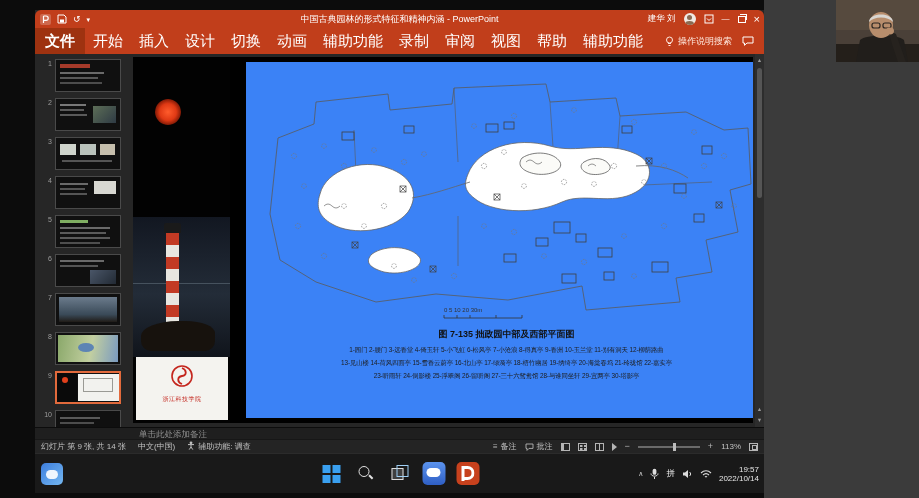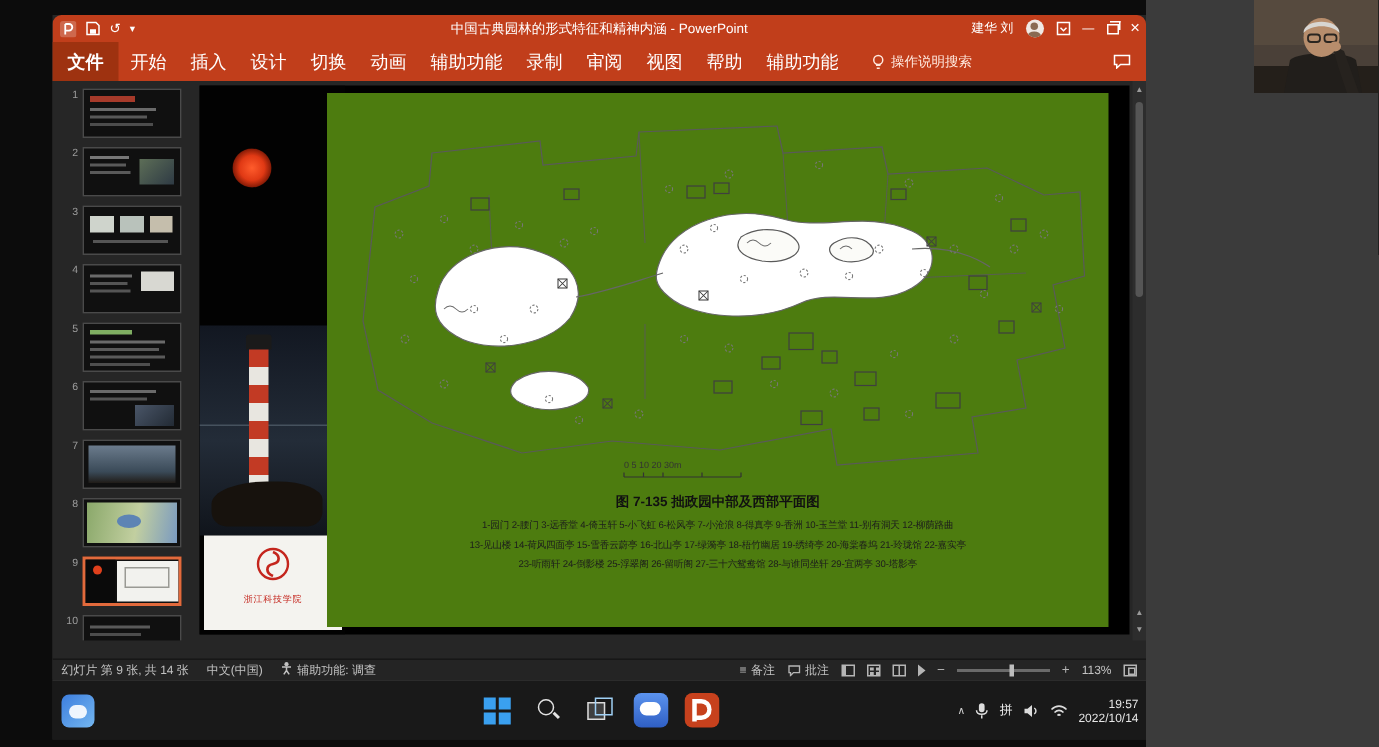--- a/index.html
+++ b/index.html
@@ -26,21 +26,21 @@
   .tb-title{position:absolute;left:0;right:0;top:0;height:18px;line-height:18px;text-align:center;font-size:9px;color:#fff;white-space:nowrap;}
   .tb-right{position:absolute;right:4px;top:0;height:18px;display:flex;align-items:center;gap:8px;z-index:2;font-size:8.5px;}
   .glyph{color:#fff;line-height:1;}
   .avatar{width:12px;height:12px;border-radius:50%;background:#f0e9e4;position:relative;overflow:hidden;}
   .avatar::before{content:"";position:absolute;left:3.5px;top:2px;width:5px;height:5px;border-radius:50%;background:#8a6a52;}
   .avatar::after{content:"";position:absolute;left:1.5px;top:7.5px;width:9px;height:6px;border-radius:50% 50% 0 0;background:#8a6a52;}
   .restore-box{width:8px;height:7px;border:1px solid #fff;position:relative;}
   .restore-box::before{content:"";position:absolute;left:1.5px;top:-3px;width:6px;height:5px;border:1px solid #fff;border-bottom:none;border-left:none;}
 
   .ribbon{position:absolute;left:0;top:18px;width:100%;height:26px;background:#c13e1b;display:flex;align-items:stretch;}
-  .tab{padding:0 8px;line-height:26px;font-size:12px;color:#fff;white-space:nowrap;}
+  .tab{padding:0 8px;line-height:26px;font-size:15px;color:#fff;white-space:nowrap;}
   .tab.file{background:#9e3210;font-weight:bold;padding:0 10px;}
   .tellme{display:flex;align-items:center;gap:4px;margin-left:14px;color:#ffe9df;font-size:9px;white-space:nowrap;}
   .ribbon-end{margin-left:auto;display:flex;align-items:center;gap:8px;padding-right:10px;}
 
   
   .workspace{position:absolute;left:0;top:44px;width:729px;height:373px;display:flex;}
   .thumbs{width:97px;height:100%;background:#262626;padding-top:5px;overflow:hidden;}
   .thumb-item{display:flex;margin:0 0 6px 2px;}
   .thumb-num{width:15px;margin-right:3px;font-size:7px;color:#9d9d9d;text-align:right;padding-top:1px;}
   .thumb{width:66px;height:33px;background:#101010;border:1px solid #4a4a4a;position:relative;overflow:hidden;flex:none;}
@@ -55,21 +55,21 @@
        background:radial-gradient(circle,#ff5c2c 0%,#e03914 45%,#8c1d07 68%,rgba(0,0,0,0) 78%);}
   .sea-photo{position:absolute;left:0;top:160px;width:97px;height:140px;background:linear-gradient(#121721 0%,#232c38 55%,#10141b 100%);}
   .horizon{position:absolute;left:0;top:66px;width:97px;height:1px;background:#46525e;}
   .lighthouse{position:absolute;left:33px;top:16px;width:13px;height:96px;
      background:repeating-linear-gradient(180deg,#c23a24 0 12px,#e8e6e0 12px 24px);}
   .lh-cap{position:absolute;left:31px;top:6px;width:17px;height:10px;background:#1a1a1a;border-radius:2px 2px 0 0;}
   .rocks{position:absolute;left:8px;top:104px;width:74px;height:30px;background:#17120d;border-radius:50% 40% 10px 10px;}
   .logo-panel{position:absolute;left:3px;top:300px;width:92px;height:63px;background:#f4f3ef;text-align:center;}
   .logo-text{position:absolute;left:0;right:0;top:38px;font-size:6px;color:#c4251d;letter-spacing:.5px;white-space:nowrap;}
 
-  .plan-paper{position:absolute;left:85px;top:5px;width:521px;height:356px;background:#4d7c0f;}
+  .plan-paper{position:absolute;left:113px;top:5px;width:521px;height:356px;background:#3b82f6;}
   .plan-svg{position:absolute;left:8px;top:4px;}
   .fig-caption{position:absolute;left:0;right:0;top:266px;text-align:center;font-size:9px;font-weight:bold;color:#111;white-space:nowrap;}
   .legend{position:absolute;left:0;right:0;text-align:center;font-size:6.4px;color:#1c1c1c;white-space:nowrap;letter-spacing:-.1px;}
   .leg1{top:284px;} .leg2{top:297px;} .leg3{top:310px;}
 
   .vscroll{position:absolute;right:0;top:0;width:9px;height:100%;background:#2d2d2d;}
   .vscroll .vthumb{position:absolute;left:2px;top:14px;width:5px;height:130px;background:#555;border-radius:3px;}
   .varrow{position:absolute;left:0;width:9px;text-align:center;font-size:5.5px;color:#9a9a9a;line-height:8px;}
 
   
@@ -443,20 +443,23 @@
 
         <div class="vscroll">
           <span class="varrow" style="top:2px;">▲</span>
           <span class="vthumb"></span>
           <span class="varrow" style="bottom:14px;">▲</span>
           <span class="varrow" style="bottom:3px;">▼</span>
         </div>
       </div>
     </div>
 
+    <div class="notes-bar">
+      <span class="notes-ph">单击此处添加备注</span>
+    </div>
 
     <div class="status">
       <span>幻灯片 第 9 张, 共 14 张</span>
       <span>中文(中国)</span>
       <span style="display:flex;align-items:flex-start;gap:3px;">
         <svg width="8" height="9" viewBox="0 0 8 9">
           <circle cx="4" cy="1.8" r="1.4" fill="#c2c2c2"></circle>
           <path d="M1,3.6 H7 M4,3.6 V6 M4,6 L2.2,8.6 M4,6 L5.8,8.6" stroke="#c2c2c2" stroke-width="1" fill="none"></path>
         </svg>
         <span>辅助功能: 调查</span>

